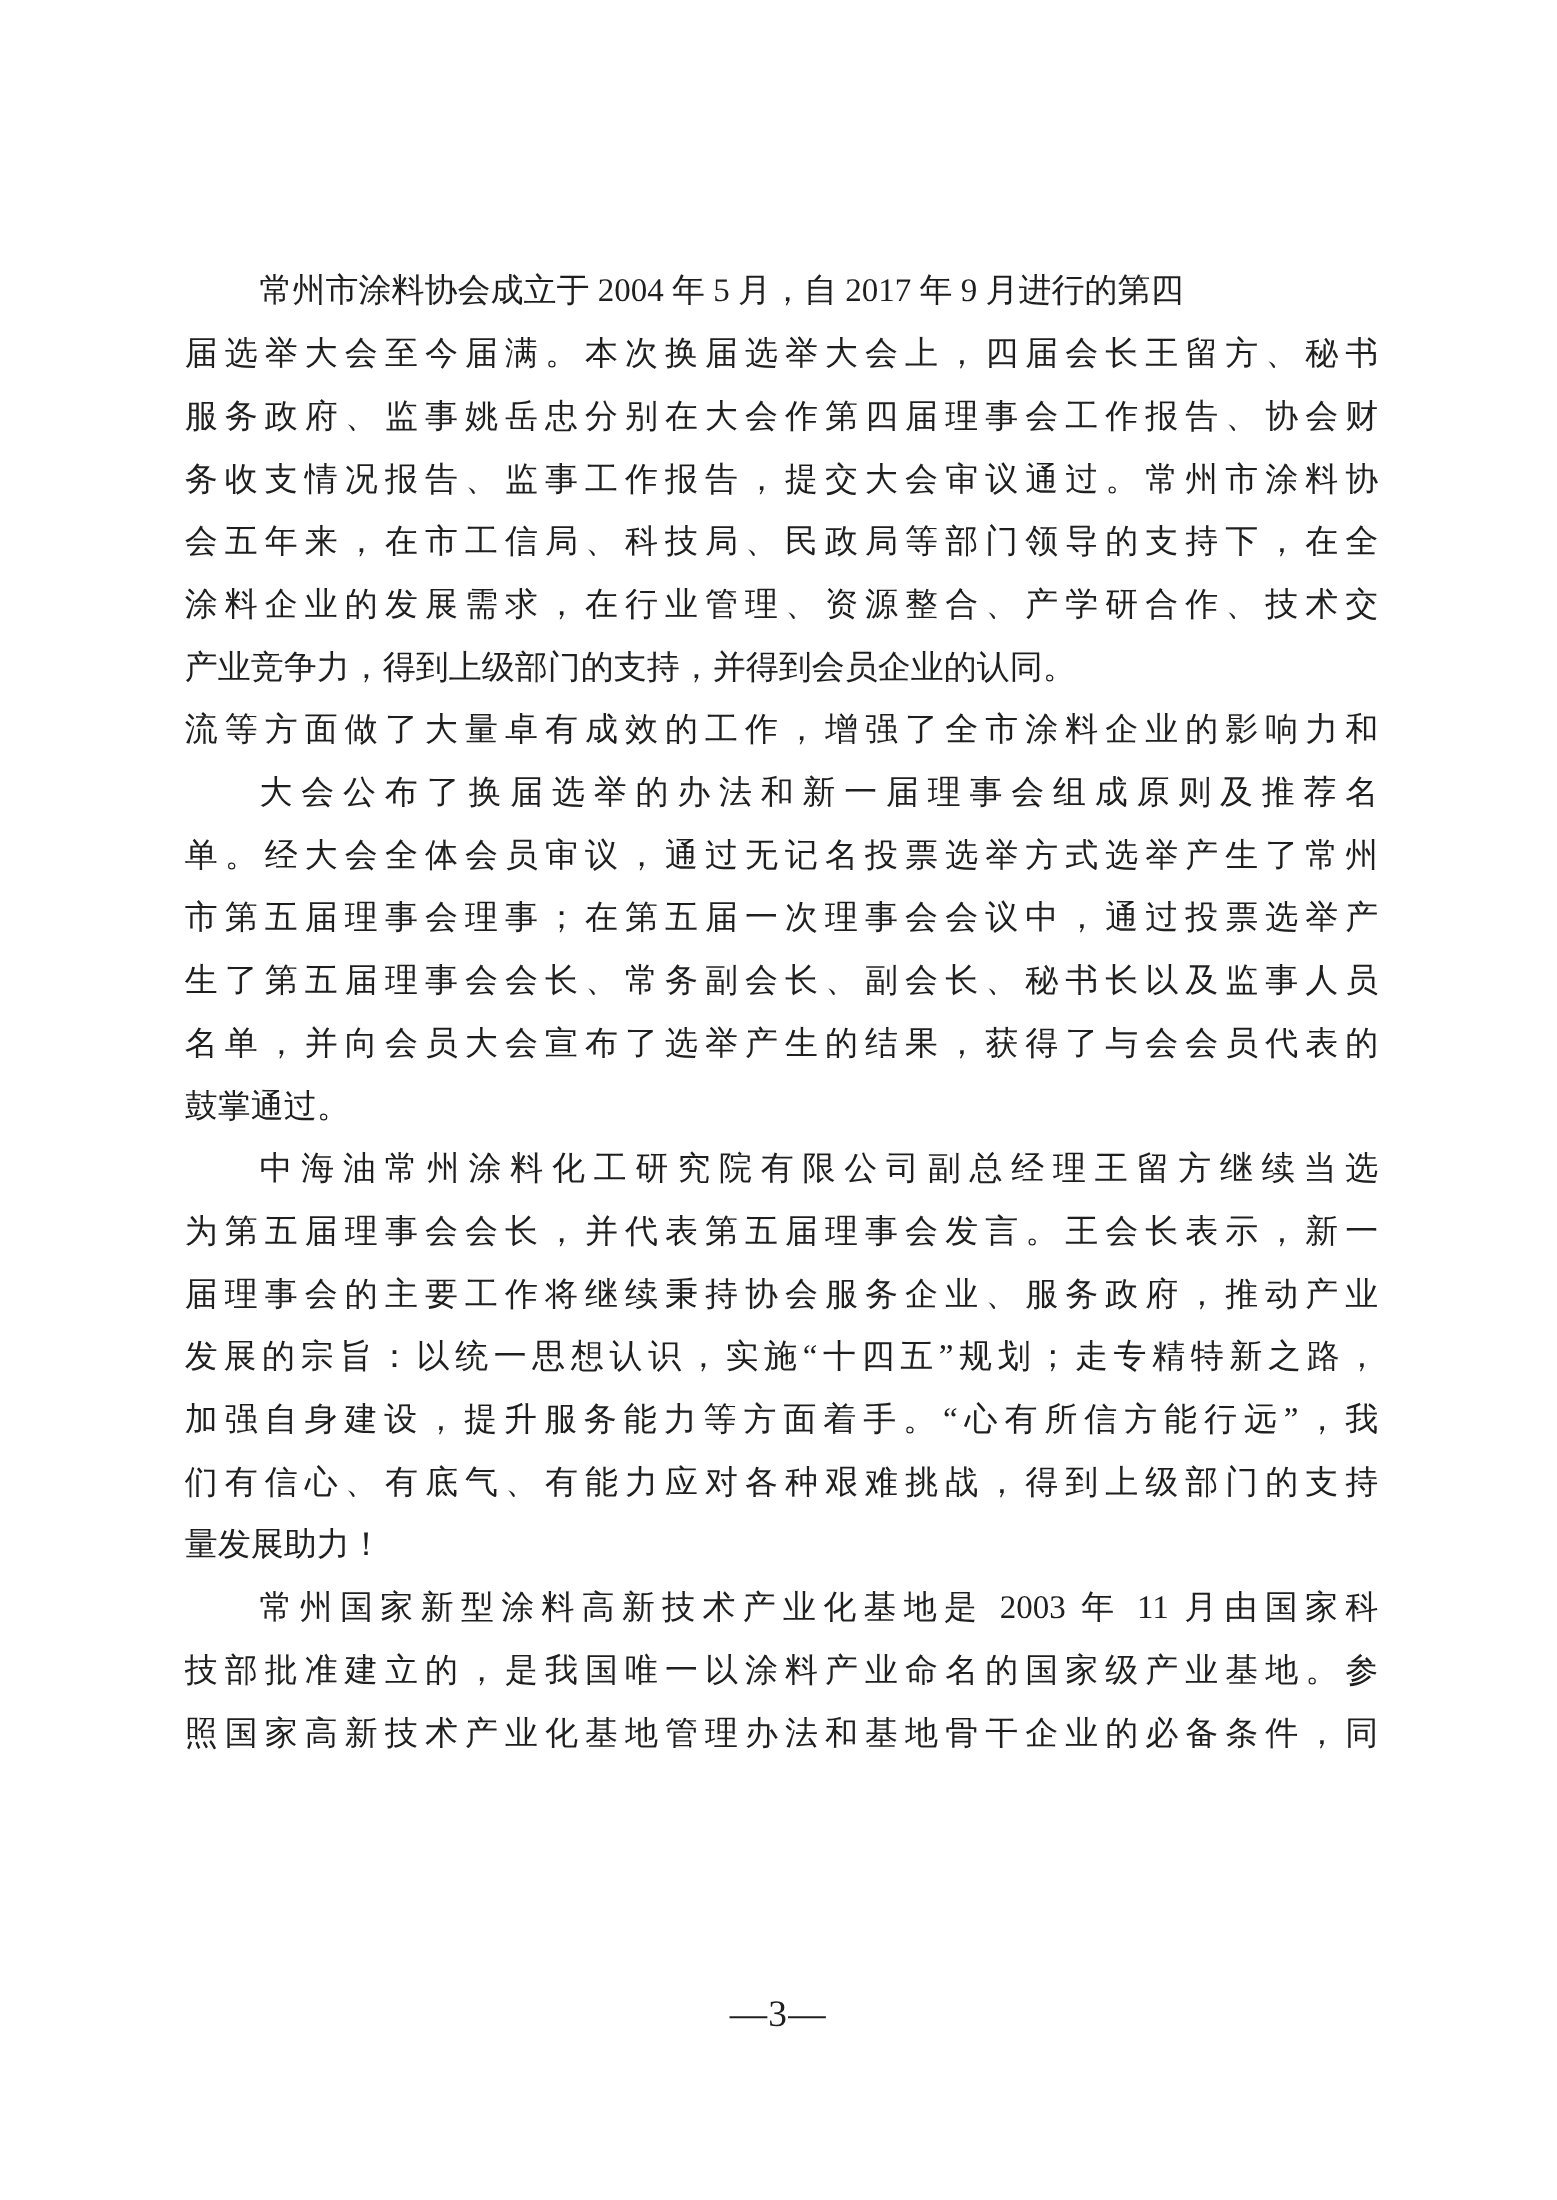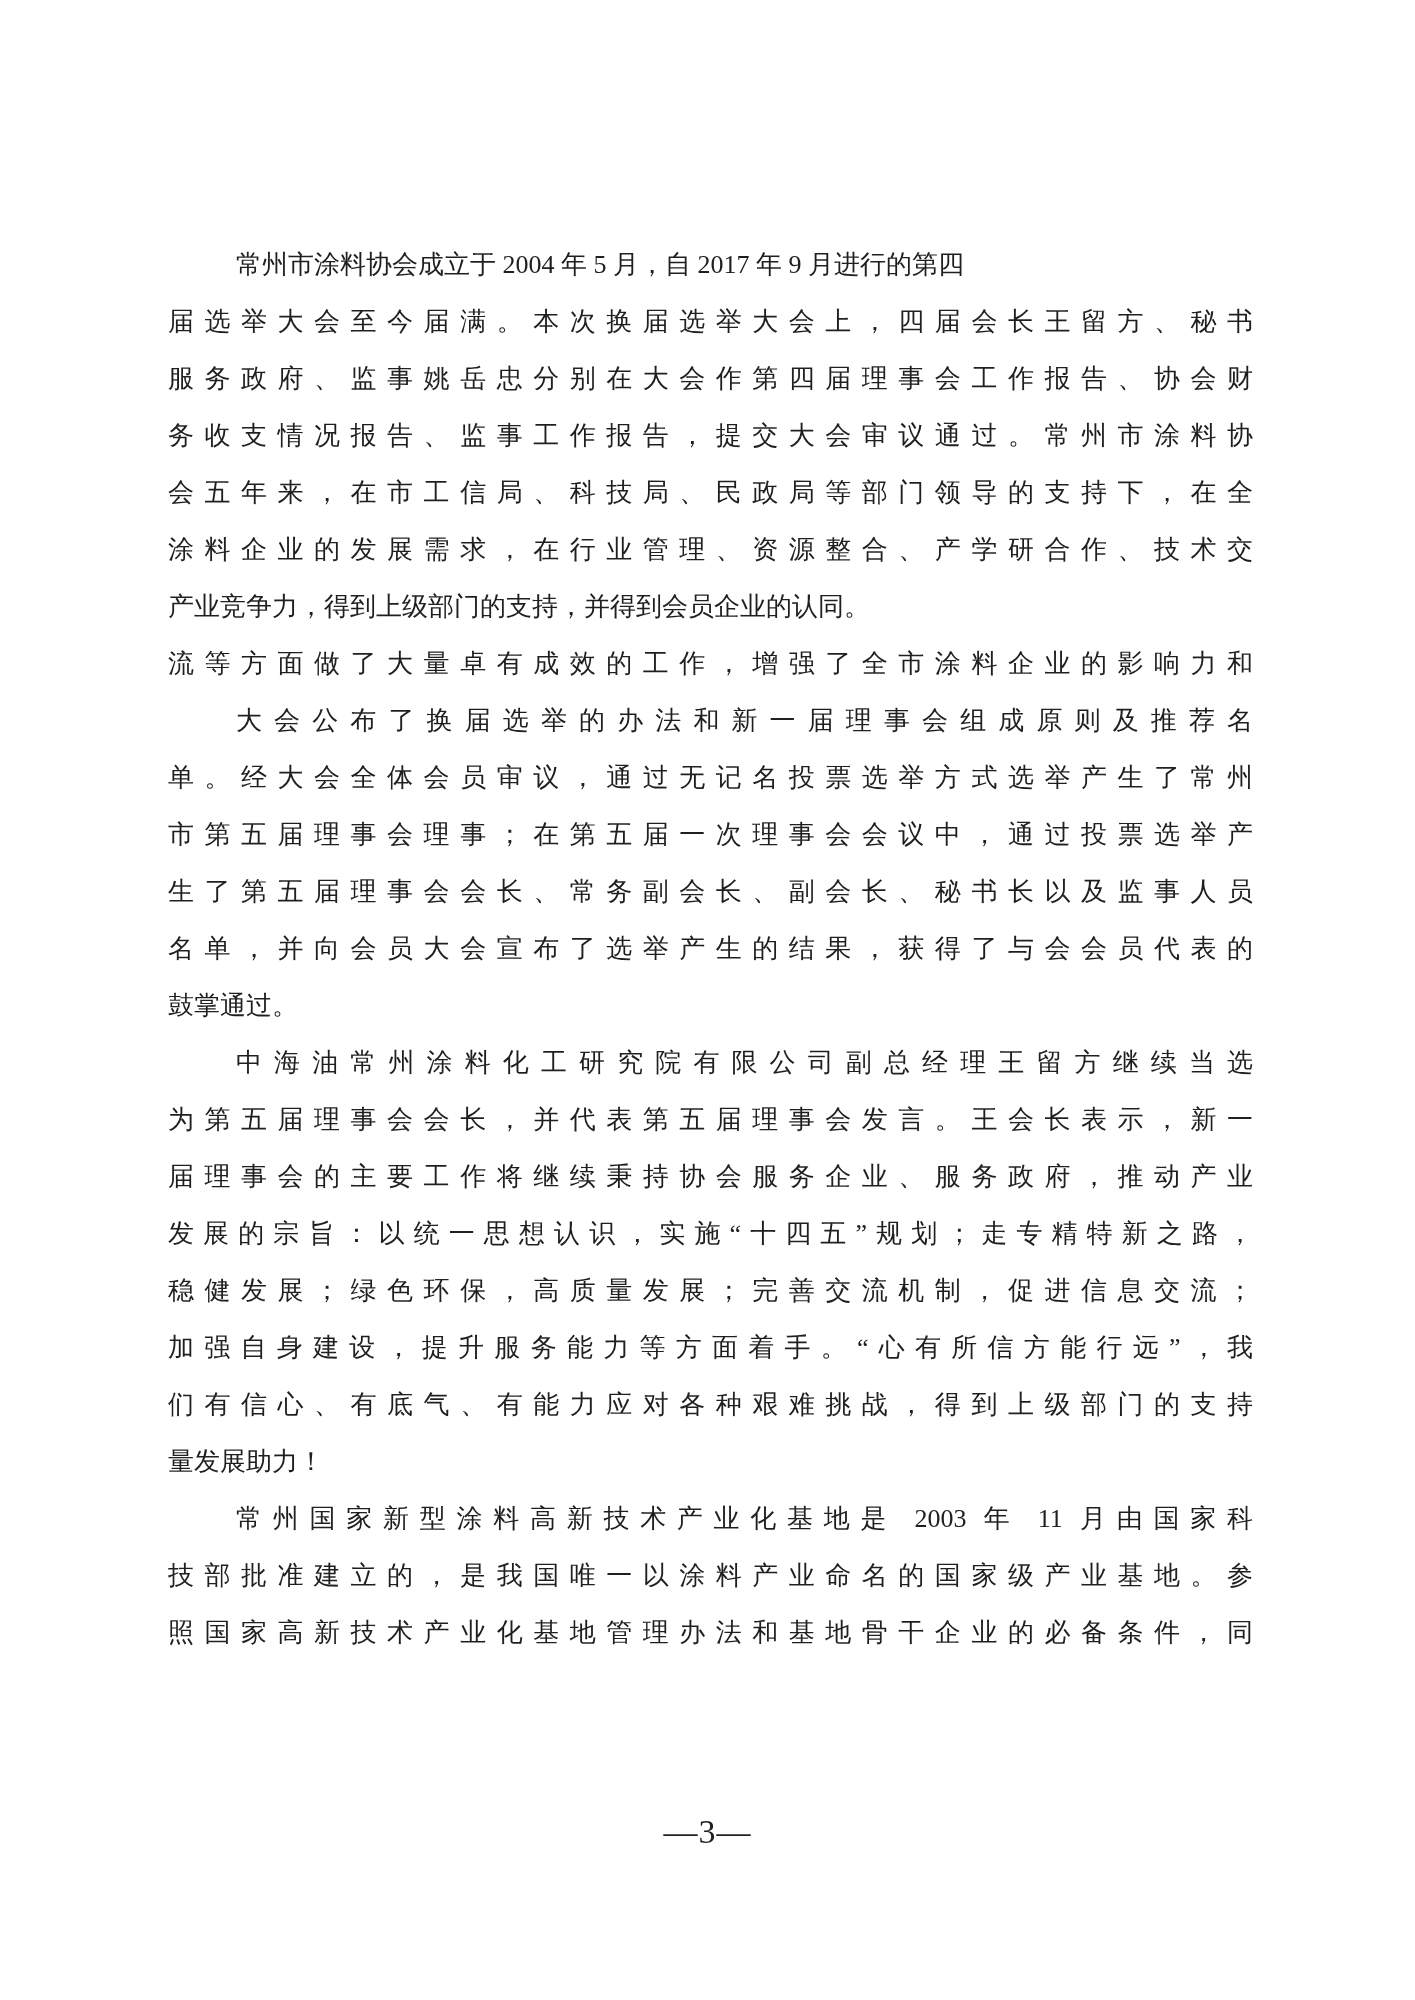--- a/index.html
+++ b/index.html
@@ -18,21 +18,21 @@
   }
   .text-block {
     position: absolute;
     left: 168px;
     top: 236px;
     width: 1085px;
   }
   .line {
     height: 57px;
     line-height: 57px;
-    font-size: 26px;
+    font-size: 30px;
     text-align: justify;
     text-align-last: justify;
     overflow: hidden;
   }
   .line.indent {
     padding-left: 68px;
   }
   .line.end,
   .line.natural {
     text-align-last: left;
@@ -69,21 +69,20 @@
     <div class="line">单。经大会全体会员审议，通过无记名投票选举方式选举产生了常州</div>
     <div class="line">市第五届理事会理事；在第五届一次理事会会议中，通过投票选举产</div>
     <div class="line">生了第五届理事会会长、常务副会长、副会长、秘书长以及监事人员</div>
     <div class="line">名单，并向会员大会宣布了选举产生的结果，获得了与会会员代表的</div>
     <div class="line end">鼓掌通过。</div>
 
     <div class="line indent">中海油常州涂料化工研究院有限公司副总经理王留方继续当选</div>
     <div class="line">为第五届理事会会长，并代表第五届理事会发言。王会长表示，新一</div>
     <div class="line">届理事会的主要工作将继续秉持协会服务企业、服务政府，推动产业</div>
     <div class="line">发展的宗旨：以统一思想认识，实施“十四五”规划；走专精特新之路，</div>
-    <div class="line">稳健发展；绿色环保，高质量发展；完善交流机制，促进信息交流；</div>
     <div class="line">加强自身建设，提升服务能力等方面着手。“心有所信方能行远”，我</div>
     <div class="line">们有信心、有底气、有能力应对各种艰难挑战，得到上级部门的支持</div>
     <div class="line end">量发展助力！</div>
 
     <div class="line indent">常州国家新型涂料高新技术产业化基地是 2003 年 11 月由国家科</div>
     <div class="line">技部批准建立的，是我国唯一以涂料产业命名的国家级产业基地。参</div>
     <div class="line">照国家高新技术产业化基地管理办法和基地骨干企业的必备条件，同</div>
 
   </main>
 

